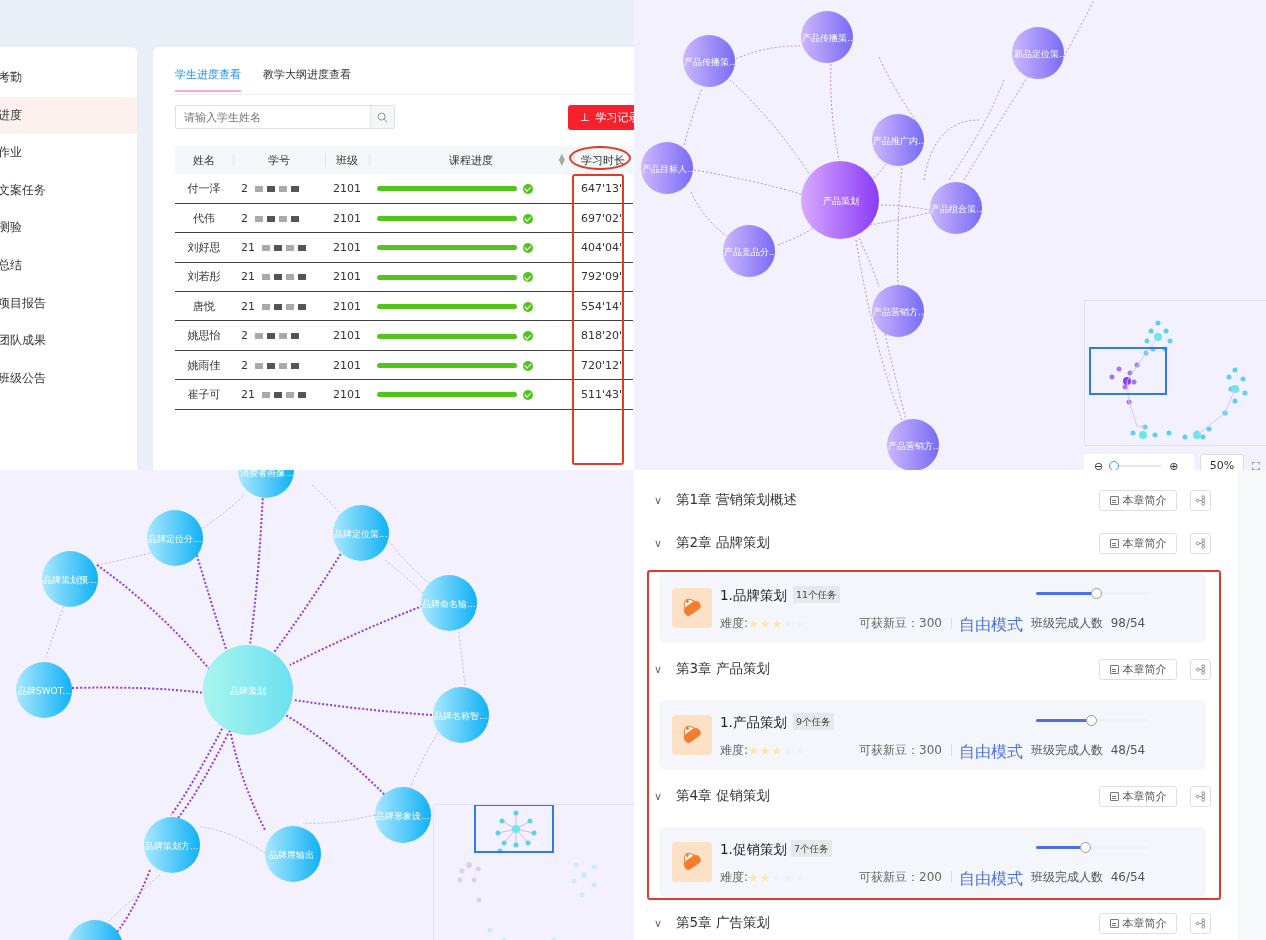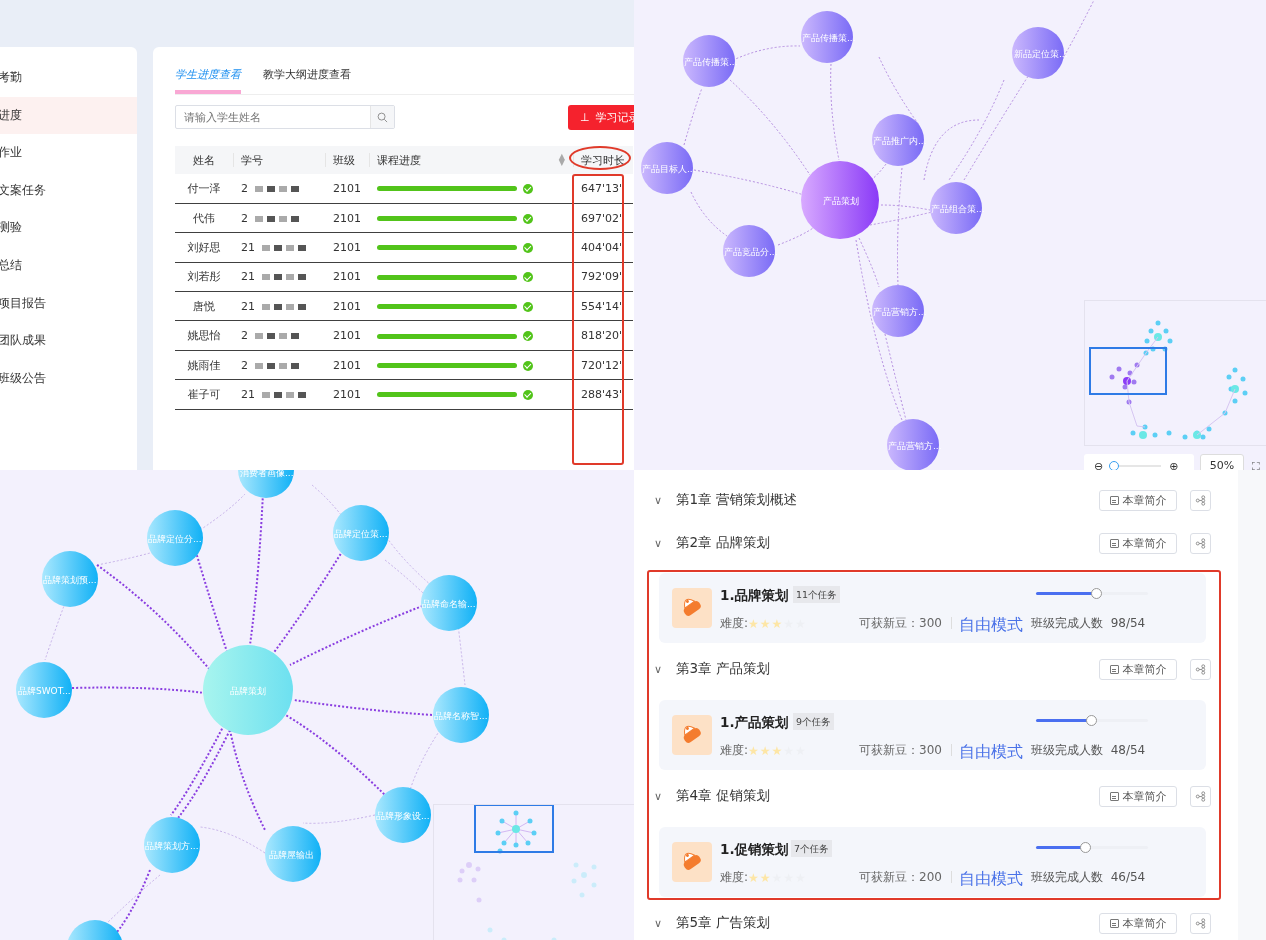--- a/index.html
+++ b/index.html
@@ -15,28 +15,28 @@
   .pa .nav { position: absolute; left: 249px; top: 5px; font-size: 13.5px; color: #333; white-space: nowrap; display: flex; }
   .pa .nav span { display: inline-block; }
   .pa .nav .active { font-weight: bold; color: #222; position: relative; }
   .pa .nav .active::after { content: ""; position: absolute; left: 24px; bottom: -4px; width: 8px; height: 2px; background: #e4232c; }
   .pa .sidebar { position: absolute; left: -10px; top: 47px; width: 147px; height: 440px; background: #fff; border-radius: 6px; }
   .pa .side-item { height: 37.6px; line-height: 37.6px; padding-left: 8px; font-size: 12px; color: #333; }
   .pa .side-item.active { background: #fdf1f0; }
   .pa .main { position: absolute; left: 153px; top: 47px; width: 500px; height: 440px; background: #fff; border-radius: 6px; }
   .pa .tabs { position: absolute; left: 22px; top: 20px; display: flex; gap: 22px; font-size: 11px; }
   .pa .tab { padding-bottom: 8px; color: #333; }
-  .pa .tab.active { color: #1d8ff0; border-bottom: 4px solid #f9a8d4; font-style: italic; }
+  .pa .tab.active { color: #1d8ff0; border-bottom: 2px solid #f9a8d4; }
   .pa .tabline { position: absolute; left: 22px; top: 47px; width: 470px; height: 1px; background: #eee; }
   .pa .search { position: absolute; left: 22px; top: 58px; width: 220px; height: 24px; border: 1px solid #dcdfe6; border-radius: 2px; display: flex; }
   .pa .search .inp { flex: 1; border: none; outline: none; padding-left: 8px; font-size: 11px; color: #999; background: transparent; font-family: inherit; }
   .pa .search .btn { width: 24px; background: #f5f6f8; display: flex; align-items: center; justify-content: center; border-left: 1px solid #e5e5e5; }
   .pa .export { position: absolute; left: 415px; top: 58px; width: 80px; height: 25px; background: #f5222d; color: #fff; border-radius: 3px; font-size: 11px; display: flex; align-items: center; padding-left: 12px; gap: 6px; }
   .pa table { position: absolute; left: 22px; top: 99px; border-collapse: collapse; font-size: 11px; }
-  .pa th { background: #f5f6f8; height: 28px; font-weight: normal; color: #333; text-align: left; padding: 0 8px; position: relative; }
+  .pa th { background: #f5f6f8; height: 28px; font-weight: normal; color: #333; text-align: center; padding: 0 8px; position: relative; }
   .pa th.sep::before { content: ""; position: absolute; left: 0; top: 7px; height: 14px; width: 1px; background: #e5e5e5; }
   .pa td { height: 29.4px; padding: 0 8px; border-bottom: 1px solid #404040; color: #333; }
   .pa td.name { text-align: center; width: 58px; }
   .pa .blur { display: inline-flex; gap: 4px; align-items: center; }
   .pa .blur i { display: inline-block; width: 8px; height: 6px; background: #aaa; }
   .pa .blur i.d { background: #555; }
   .pa .pbar { display: inline-block; width: 140px; height: 5px; border-radius: 3px; background: #52c41a; vertical-align: middle; }
   .pa .check { display: inline-block; width: 10px; height: 10px; border-radius: 50%; background: #52c41a; vertical-align: middle; margin-left: 6px; position: relative; }
   .pa .check::after { content: ""; position: absolute; left: 3px; top: 1.5px; width: 2.5px; height: 4.5px; border: solid #fff; border-width: 0 1.3px 1.3px 0; transform: rotate(45deg); }
   .pa .hl-oval { position: absolute; left: 569px; top: 146px; width: 62px; height: 24px; border: 2px solid #e03a2a; border-radius: 50%; }
@@ -58,21 +58,21 @@
   .pd .rightgutter { position: absolute; left: 604px; top: 0; width: 28px; height: 470px; background: #f7f8fa; }
   .chapter { position: absolute; left: 0; width: 590px; height: 30px; display: flex; align-items: center; }
   .chapter .chev { position: absolute; left: 20px; font-size: 11px; color: #666; }
   .chapter .ctitle { position: absolute; left: 42px; font-size: 13.5px; color: #333; }
   .chapter .intro { position: absolute; left: 465px; width: 78px; height: 21px; border: 1px solid #dcdfe6; border-radius: 3px; font-size: 11px; color: #555; display: flex; align-items: center; justify-content: center; gap: 4px; }
   .chapter .graph-btn { position: absolute; left: 556px; width: 21px; height: 21px; border: 1px solid #dcdfe6; border-radius: 3px; display: flex; align-items: center; justify-content: center; }
   .doc-icon { width: 9px; height: 9px; border: 1px solid #777; border-radius: 1px; position: relative; }
   .doc-icon::after { content: ""; position: absolute; left: 1.5px; top: 3px; width: 4px; height: 1px; background: #777; box-shadow: 0 2px 0 #777; }
   .task-card { position: absolute; left: 25px; width: 547px; height: 70px; background: #f4f6fb; border-radius: 6px; }
   .task-card .icon { position: absolute; left: 13px; top: 15px; width: 40px; height: 40px; background: #fde1c6; border-radius: 4px; }
-  .task-card .tname { position: absolute; left: 61px; top: 14px; font-size: 13.5px; font-weight: bold; color: #222; }
+  .task-card .tname { position: absolute; left: 61px; top: 14px; font-size: 13.5px; font-weight: normal; color: #222; }
   .task-card .tcount { position: absolute; top: 13px; height: 17px; padding: 0 3px; background: #e7e8ec; font-size: 9.5px; color: #444; line-height: 17px; }
   .task-card .diff { position: absolute; left: 61px; top: 42px; font-size: 12px; color: #666; display: flex; align-items: center; }
   .star { color: #fde6a6; font-size: 12px; margin-right: 1px; }
   .star.off { color: #eef0f4; }
   .task-card .beans { position: absolute; left: 200px; top: 42px; font-size: 12px; color: #666; }
   .task-card .vsep { position: absolute; left: 292px; top: 44px; width: 1px; height: 12px; background: #ddd; }
   .task-card .mode { position: absolute; left: 300px; top: 42px; font-size: 16px; color: #4a72e8; }
   .task-card .slider { position: absolute; left: 377px; top: 19px; width: 112px; height: 3px; background: #eef0f5; border-radius: 2px; }
   .task-card .slider .fill { position: absolute; left: 0; top: 0; height: 3px; background: #4a6ff0; border-radius: 2px; }
   .task-card .slider .knob { position: absolute; top: -4px; width: 11px; height: 11px; border-radius: 50%; background: #fff; border: 1px solid #999; }
@@ -217,21 +217,21 @@
             <tr>
               <td class="name">崔子可</td>
               <td><span>21</span>&nbsp;&nbsp;<span class="blur">
                   <i></i>
                   <i class="d"></i>
                   <i></i>
                   <i class="d"></i>
                 </span></td>
               <td>2101</td>
               <td><span class="pbar"></span><span class="check"></span></td>
-              <td>288'43''</td>
+              <td>511'43''</td>
             </tr>
           </tbody>
       </table>
     </div>
     <div class="hl-oval"></div>
     <div class="hl-rect"></div>
   </div>
 
   <div class="pb">
     <svg width="632" height="470">

